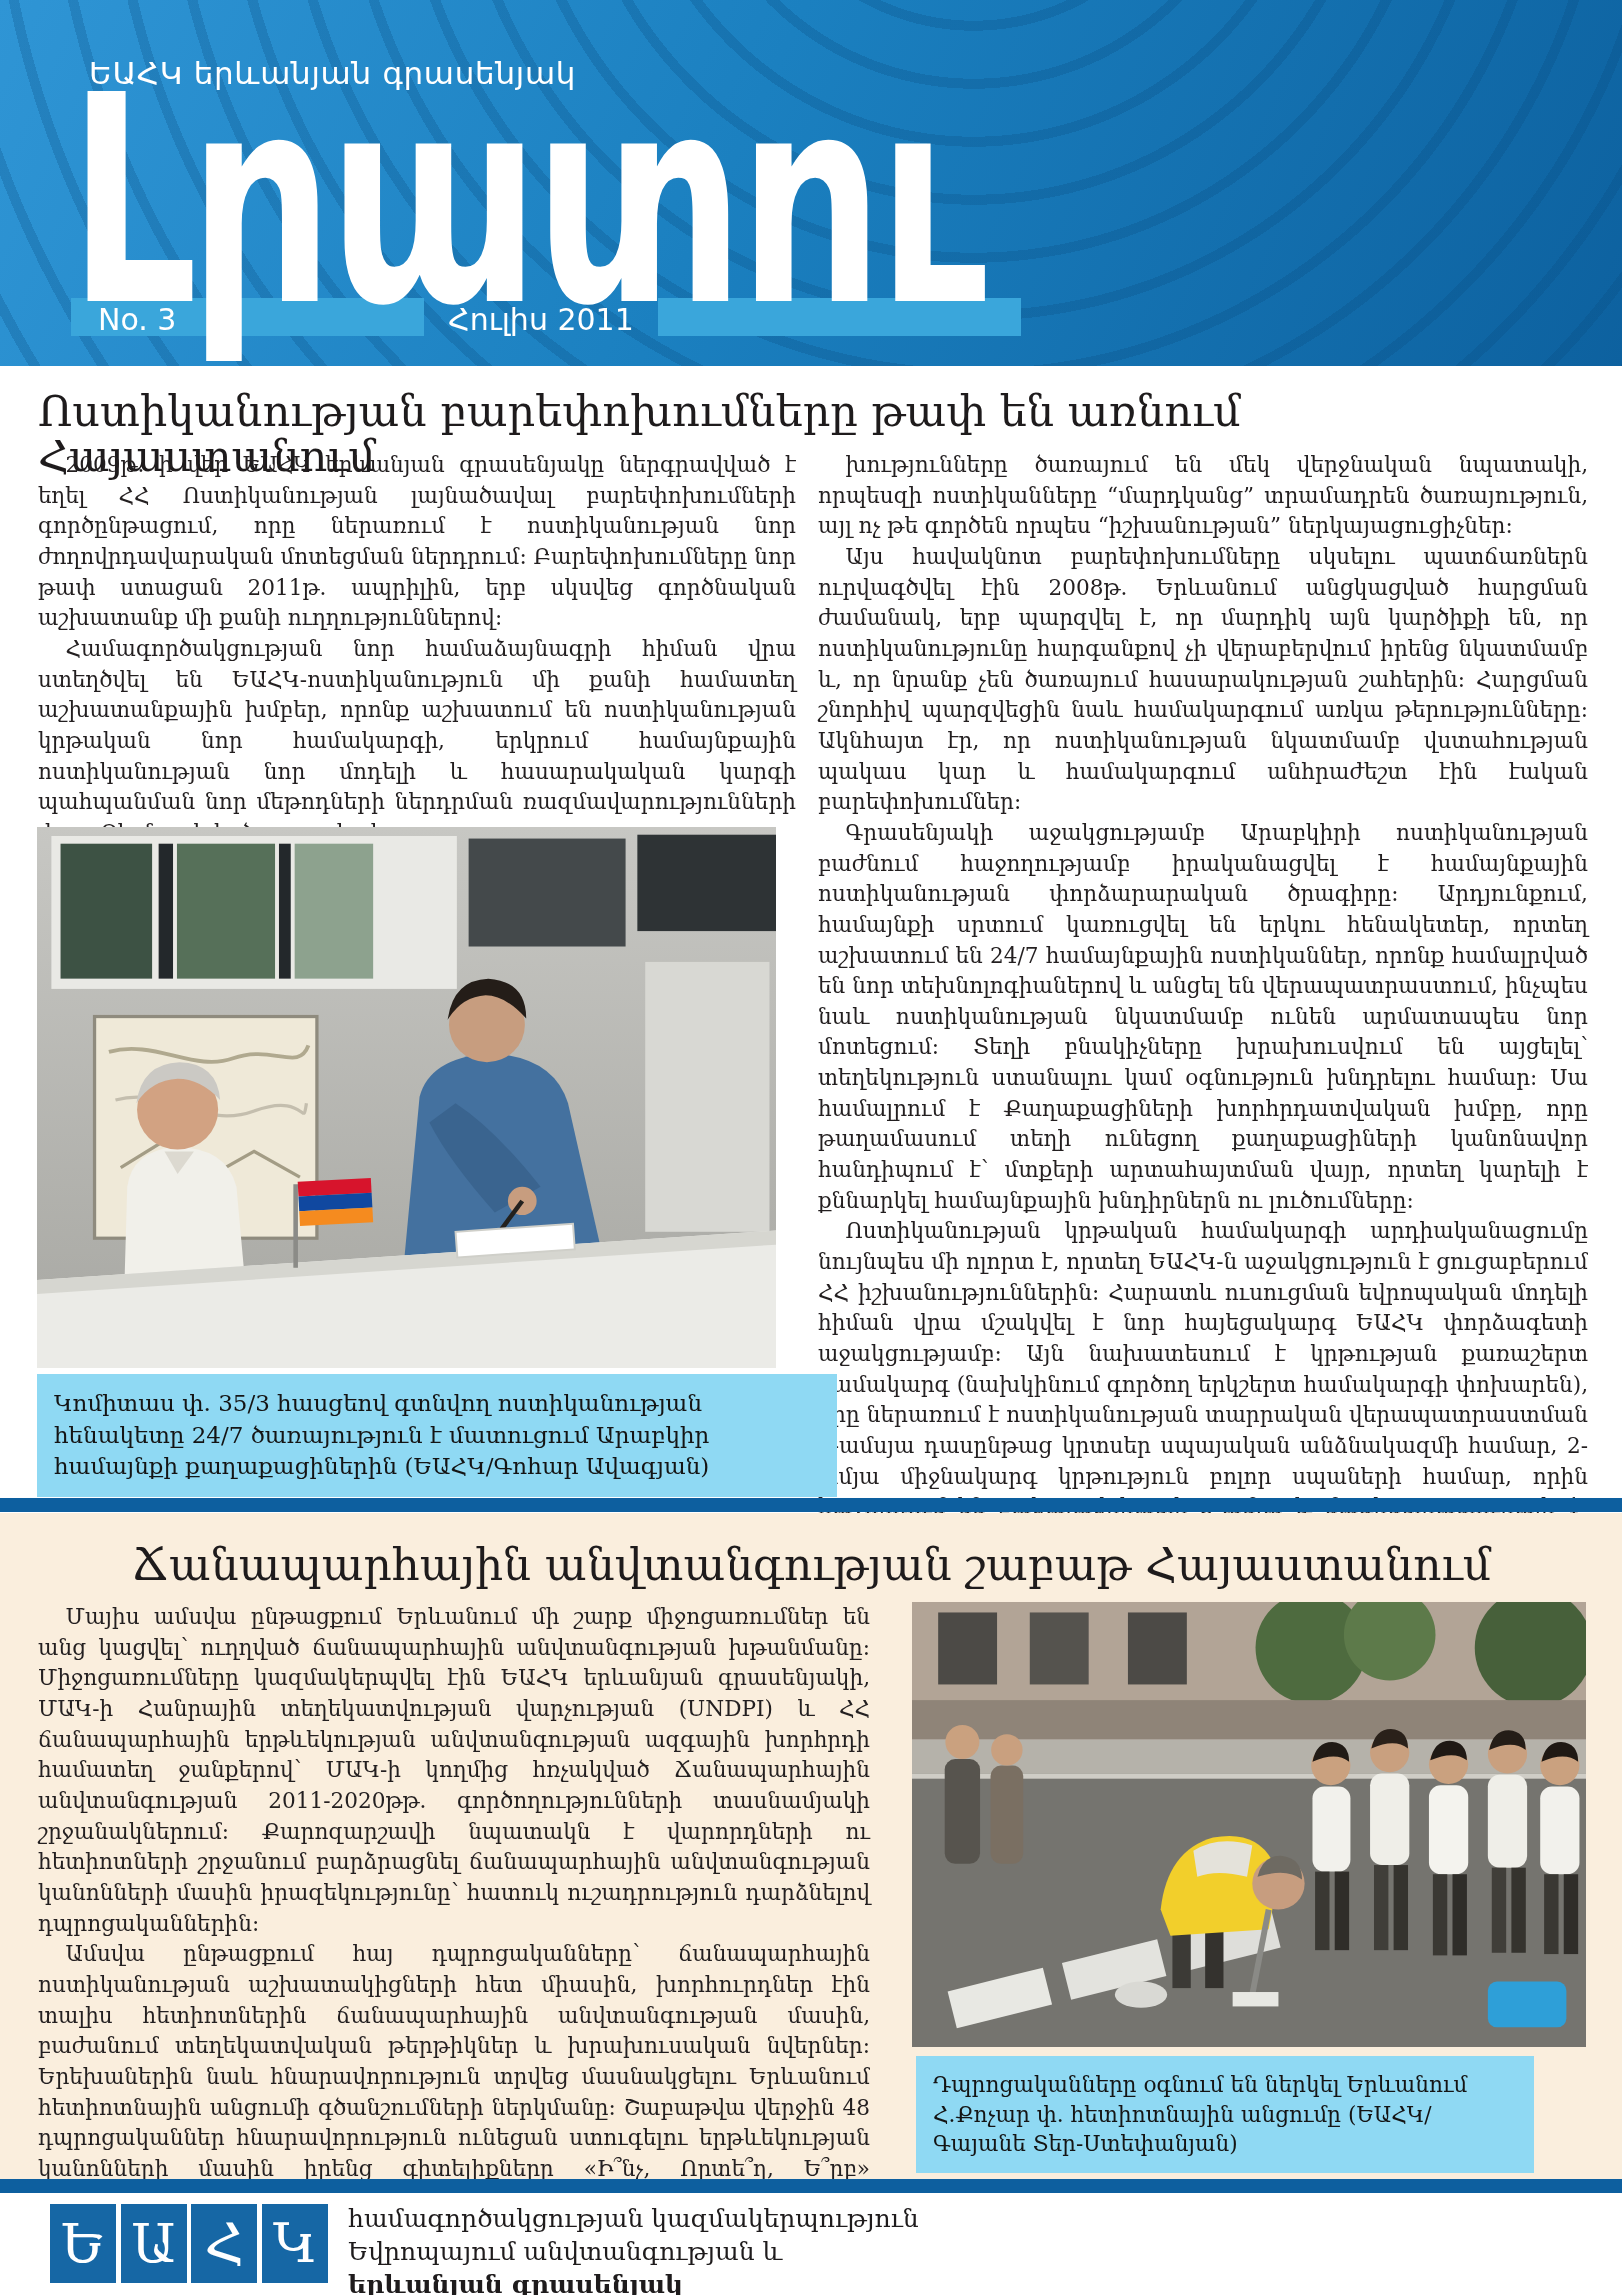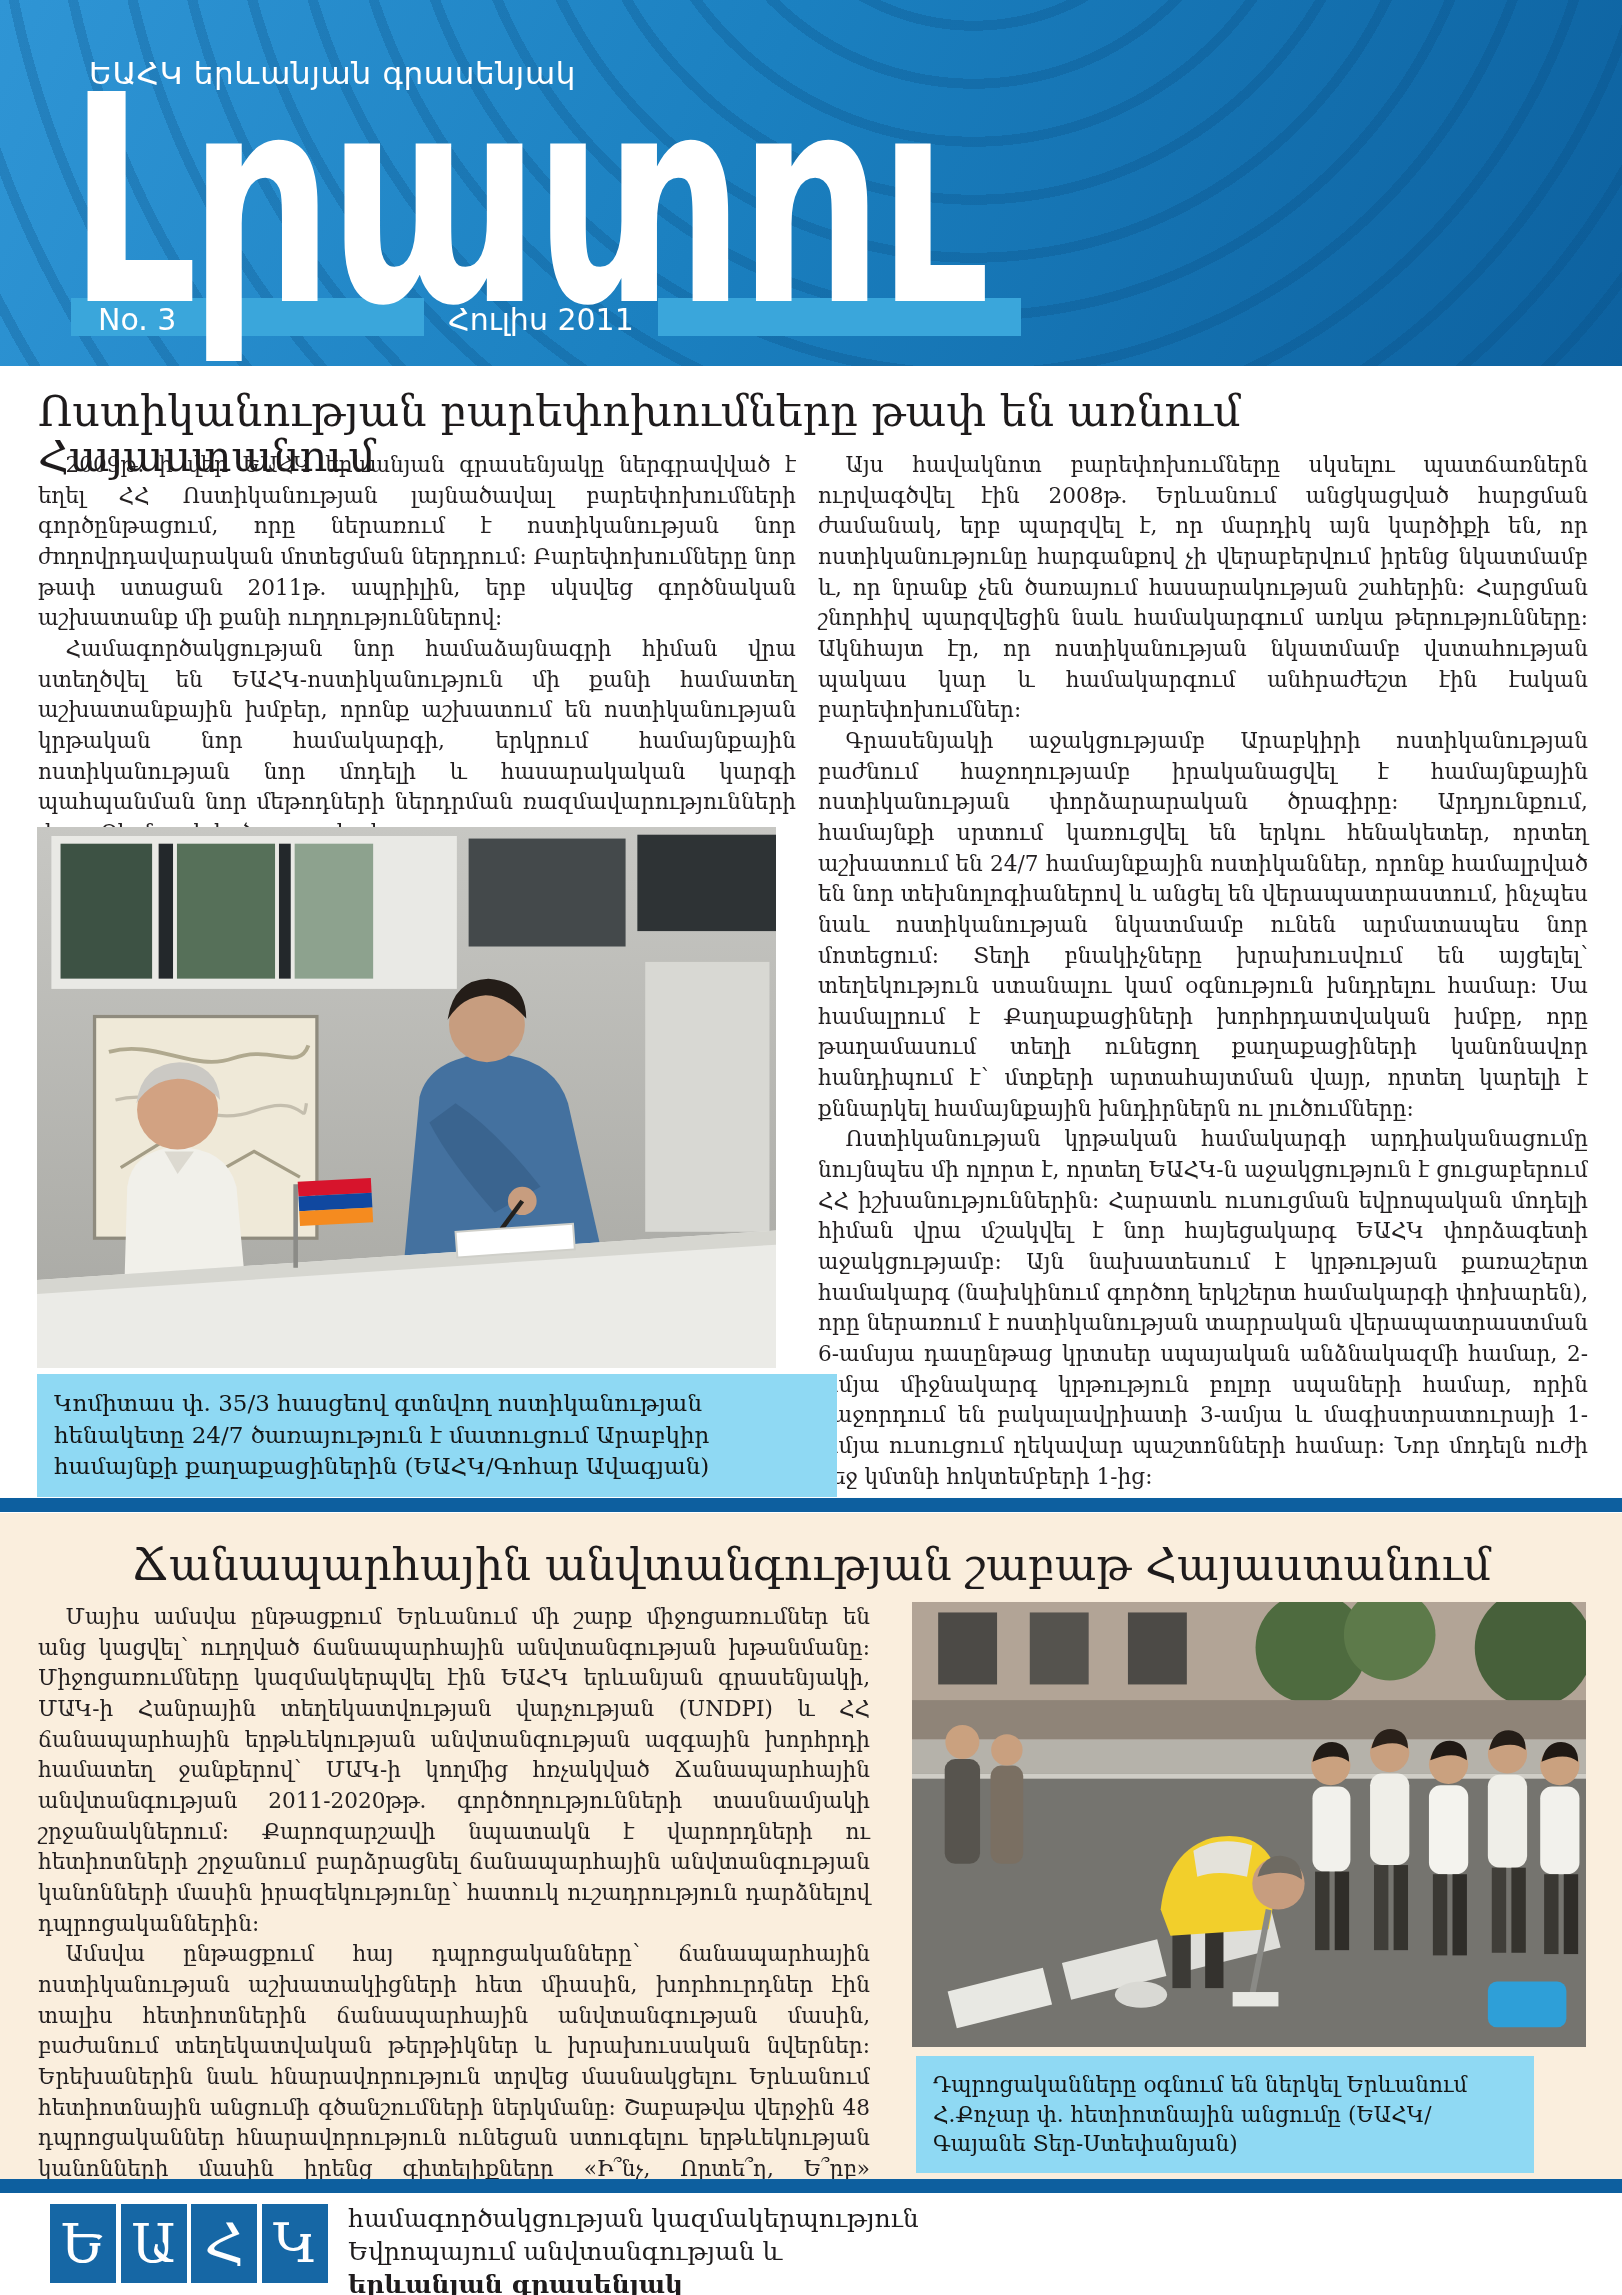--- a/index.html
+++ b/index.html
@@ -79,20 +79,21 @@
   </div>
 
   <div class="a1-title">Ոստիկանության բարեփոխումները թափ են առնում Հայաստանում</div>
 
   <div class="col col-a1-left">
     <p>2009թ. ի վեր ԵԱՀԿ երևանյան գրասենյակը ներգրավված է եղել ՀՀ Ոստիկանության լայնածավալ բարեփոխումների գործընթացում, որը ներառում է ոստիկանության նոր ժողովրդավարական մոտեցման ներդրում: Բարեփոխումները նոր թափ ստացան 2011թ. ապրիլին, երբ սկսվեց գործնական աշխատանք մի քանի ուղղություններով:</p>
     <p>Համագործակցության նոր համաձայնագրի հիման վրա ստեղծվել են ԵԱՀԿ-ոստիկանություն մի քանի համատեղ աշխատանքային խմբեր, որոնք աշխատում են ոստիկանության կրթական նոր համակարգի, երկրում համայնքային ոստիկանության նոր մոդելի և հասարակական կարգի պահպանման նոր մեթոդների ներդրման ռազմավարությունների վրա: Ձեռնարկված բոլոր փոփո-</p>
   </div>
 
   <div class="col col-a1-right">
+    <p>խությունները ծառայում են մեկ վերջնական նպատակի, որպեսզի ոստիկանները “մարդկանց” տրամադրեն ծառայություն, այլ ոչ թե գործեն որպես “իշխանության” ներկայացուցիչներ:</p>
     <p>Այս հավակնոտ բարեփոխումները սկսելու պատճառներն ուրվագծվել էին 2008թ. Երևանում անցկացված հարցման ժամանակ, երբ պարզվել է, որ մարդիկ այն կարծիքի են, որ ոստիկանությունը հարգանքով չի վերաբերվում իրենց նկատմամբ և, որ նրանք չեն ծառայում հասարակության շահերին: Հարցման շնորհիվ պարզվեցին նաև համակարգում առկա թերությունները: Ակնհայտ էր, որ ոստիկանության նկատմամբ վստահության պակաս կար և համակարգում անհրաժեշտ էին էական բարեփոխումներ:</p>
     <p>Գրասենյակի աջակցությամբ Արաբկիրի ոստիկանության բաժնում հաջողությամբ իրականացվել է համայնքային ոստիկանության փորձարարական ծրագիրը: Արդյունքում, համայնքի սրտում կառուցվել են երկու հենակետեր, որտեղ աշխատում են 24/7 համայնքային ոստիկաններ, որոնք համալրված են նոր տեխնոլոգիաներով և անցել են վերապատրաստում, ինչպես նաև ոստիկանության նկատմամբ ունեն արմատապես նոր մոտեցում: Տեղի բնակիչները խրախուսվում են այցելել՝ տեղեկություն ստանալու կամ օգնություն խնդրելու համար: Սա համալրում է Քաղաքացիների խորհրդատվական խմբը, որը թաղամասում տեղի ունեցող քաղաքացիների կանոնավոր հանդիպում է՝ մտքերի արտահայտման վայր, որտեղ կարելի է քննարկել համայնքային խնդիրներն ու լուծումները:</p>
     <p>Ոստիկանության կրթական համակարգի արդիականացումը նույնպես մի ոլորտ է, որտեղ ԵԱՀԿ-ն աջակցություն է ցուցաբերում ՀՀ իշխանություններին: Հարատև ուսուցման եվրոպական մոդելի հիման վրա մշակվել է նոր հայեցակարգ ԵԱՀԿ փորձագետի աջակցությամբ: Այն նախատեսում է կրթության քառաշերտ համակարգ (նախկինում գործող երկշերտ համակարգի փոխարեն), որը ներառում է ոստիկանության տարրական վերապատրաստման 6-ամսյա դասընթաց կրտսեր սպայական անձնակազմի համար, 2-ամյա միջնակարգ կրթություն բոլոր սպաների համար, որին հաջորդում են բակալավրիատի 3-ամյա և մագիստրատուրայի 1-ամյա ուսուցում ղեկավար պաշտոնների համար: Նոր մոդելն ուժի մեջ կմտնի հոկտեմբերի 1-ից:</p>
   </div>
 
   <div class="photo1">
     <svg viewBox="0 0 1130 842" preserveAspectRatio="none">
       <defs>
         <linearGradient id="wallg" x1="0" y1="0" x2="0" y2="1">
           <stop offset="0" stop-color="#c7c7c3"></stop>

